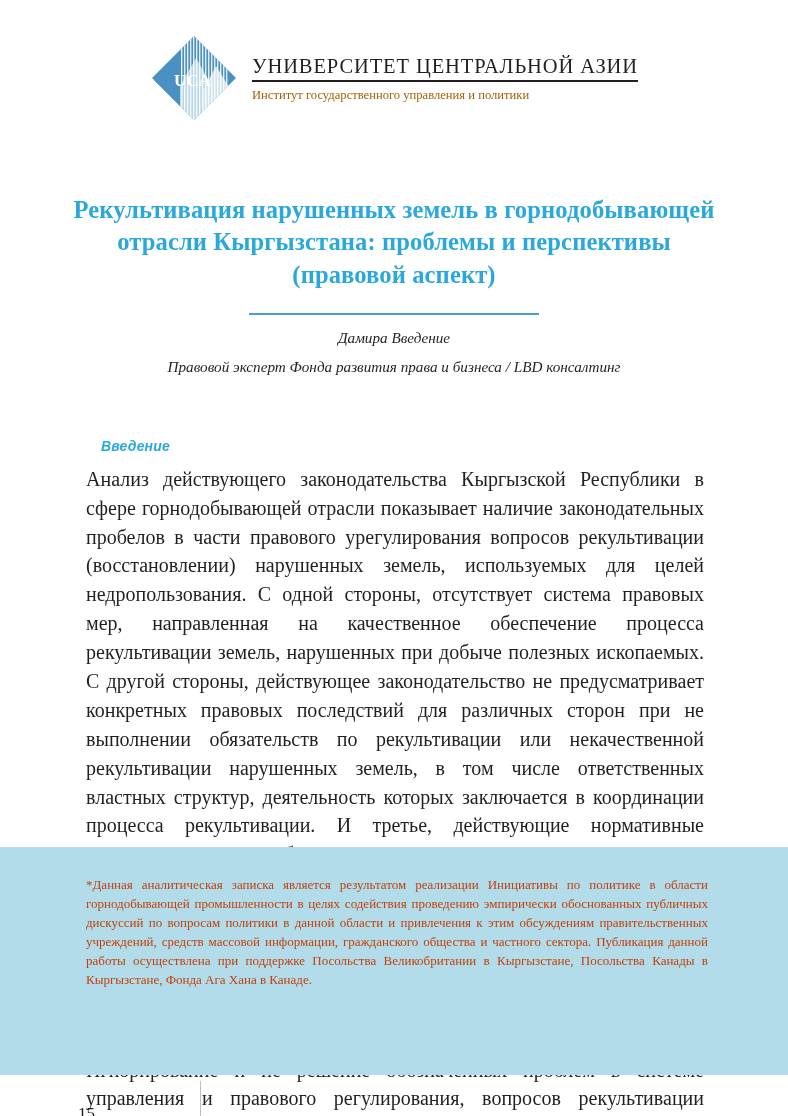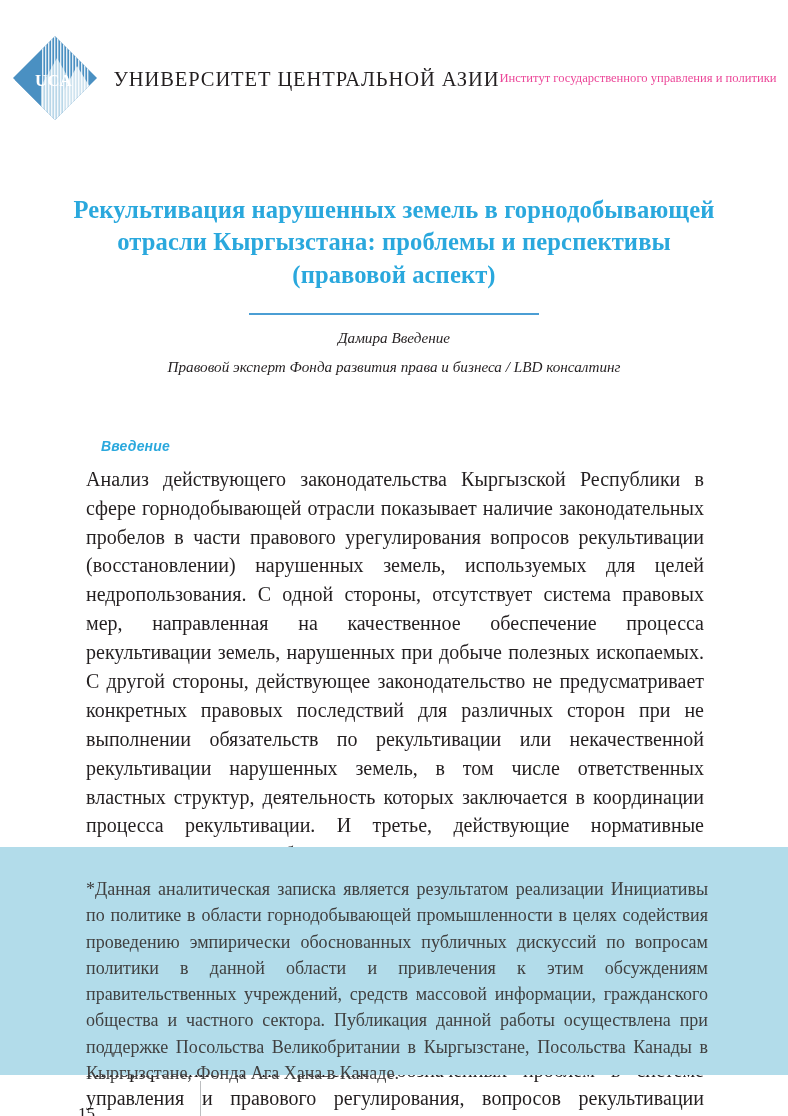--- a/index.html
+++ b/index.html
@@ -27,21 +27,21 @@
   .logo-mark {
     width: 88px;
     height: 88px;
     position: relative;
     flex: 0 0 auto;
   }
   .logo-mark svg { display: block; }
 
   .logo-text {
     display: flex;
-    flex-direction: row;
+    flex-direction: column;
     justify-content: center;
     padding-top: 2px;
   }
   .logo-line1 {
     font-family: "Liberation Serif", serif;
     font-size: 20.5px;
     letter-spacing: 0.9px;
     color: #231f20;
     line-height: 1.12;
     white-space: nowrap;
@@ -58,21 +58,21 @@
     letter-spacing: 4.6px;
     color: #231f20;
     line-height: 1.25;
     white-space: nowrap;
     text-align: justify;
     text-align-last: justify;
   }
   .logo-line3 {
     font-family: "Liberation Serif", serif;
     font-size: 12.6px;
-    color: #ec4899;
+    color: #a16207;
     line-height: 1.3;
     margin-top: 2px;
     white-space: nowrap;
   }
 
   
   .title-block {
     margin-top: 72px;
     text-align: center;
     padding: 0 64px;
@@ -143,23 +143,23 @@
     right: 0;
     top: 847px;
     height: 228px;
     background: #b2dcea;
   }
   .footnote-inner {
     padding: 29px 80px 0 86px;
   }
   .footnote-text {
     font-family: "Liberation Serif", serif;
-    font-size: 18px;
+    font-size: 13px;
     line-height: 1.46;
-    color: #404040;
+    color: #c2410c;
     text-align: justify;
     margin: 0;
   }
 
   
   .footer-divider {
     position: absolute;
     left: 200px;
     top: 1081px;
     width: 1.2px;

